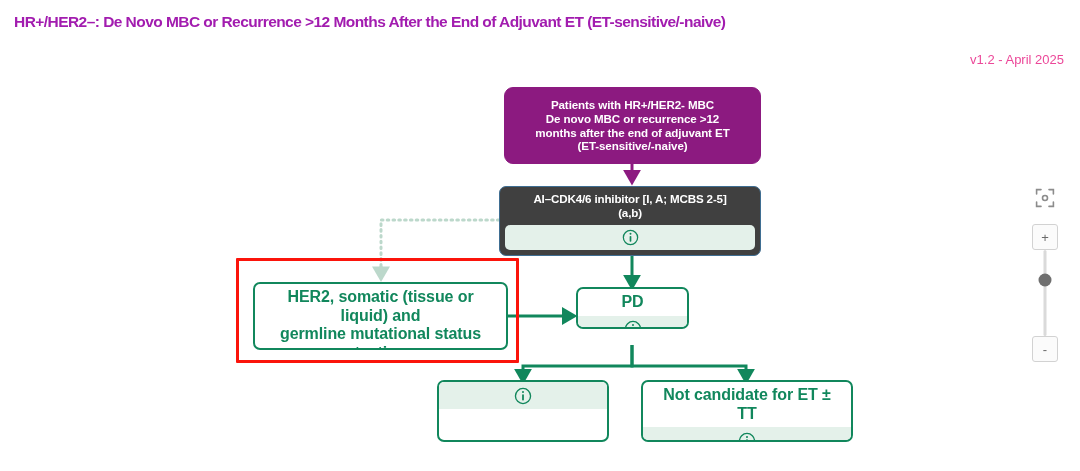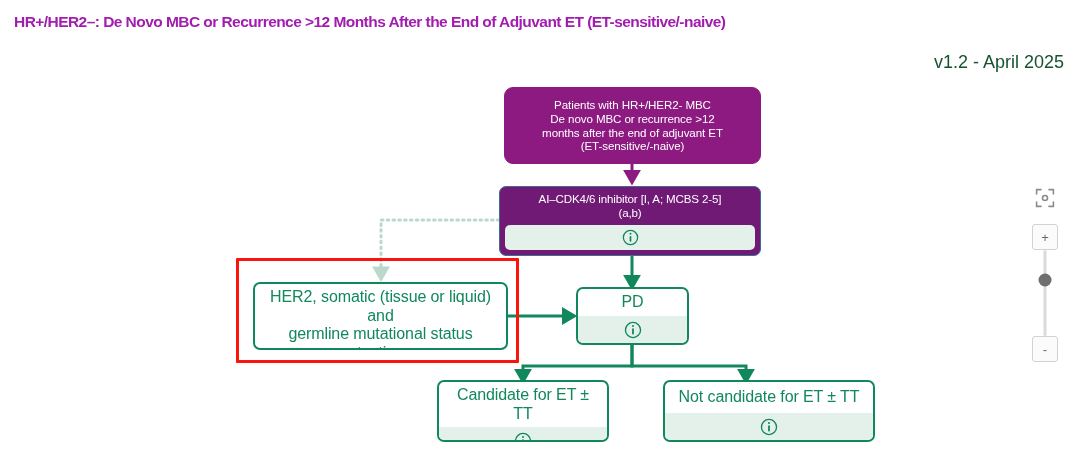--- a/index.html
+++ b/index.html
@@ -24,22 +24,22 @@
     font-size: 15.5px;
     font-weight: bold;
     letter-spacing: -0.55px;
     color: #a21caf;
     white-space: nowrap;
   }
   #version-label {
     position: absolute;
     right: 16px;
     top: 52px;
-    font-size: 18px;
-    color: #14532d;
+    font-size: 13px;
+    color: #ec4899;
     white-space: nowrap;
   }
 
   
   #flow-canvas {
     position: absolute;
     left: 0;
     top: 70px;
     width: 1080px;
     height: 401px;
@@ -61,21 +61,21 @@
     overflow: hidden;
     display: flex;
     flex-direction: column;
   }
   .node-title {
     flex: 1 1 auto;
     display: flex;
     align-items: center;
     justify-content: center;
     text-align: center;
-    font-weight: normal;
+    font-weight: bold;
     line-height: 1.17;
     padding: 4px 9px;
     white-space: pre-line;
     border-radius: 12px;
   }
   .node-info {
     flex: 0 0 auto;
     background: #e4f1ea;
     display: flex;
     align-items: center;
@@ -92,21 +92,21 @@
     border-radius: 9px;
   }
   .node.purple .node-title {
     color: #ffffff;
     font-size: 11.6px;
     letter-spacing: -0.1px;
   }
 
   
   .node.blue {
-    background: #701a75;
+    background: #404040;
     border: 1px solid #3f6e92;
   }
   .node.blue .node-title {
     color: #ffffff;
     font-size: 11.6px;
     letter-spacing: -0.15px;
   }
   .node.blue .node-info {
     margin: 0 5px 5px 5px;
     border-radius: 5px;
@@ -277,43 +277,42 @@
 germline mutational status testing</div>
     <div class="node-info">
       <svg class="info-icon" width="18" height="18" viewBox="0 0 20 20" xmlns="http://www.w3.org/2000/svg">
         <circle cx="10" cy="10" r="8.4" fill="none" stroke="#11875c" stroke-width="1.5"></circle>
         <circle cx="10" cy="5.6" r="1.15" fill="#11875c"></circle>
         <rect x="9" y="8.1" width="2" height="7" rx="0.9" fill="#11875c"></rect>
       </svg>
     </div>
   </div>
 
-  <div class="node green" style="left:576px; top:217px; width:113px; height:58px;">
+  <div class="node green" style="left:576px; top:217px; width:113px; height:42px;">
     <div class="node-title">PD</div>
     <div class="node-info">
       <svg class="info-icon" width="18" height="18" viewBox="0 0 20 20" xmlns="http://www.w3.org/2000/svg">
         <circle cx="10" cy="10" r="8.4" fill="none" stroke="#11875c" stroke-width="1.5"></circle>
         <circle cx="10" cy="5.6" r="1.15" fill="#11875c"></circle>
         <rect x="9" y="8.1" width="2" height="7" rx="0.9" fill="#11875c"></rect>
       </svg>
     </div>
   </div>
 
   <div class="node green" style="left:437px; top:310px; width:172px; height:62px;">
-    <div class="node-title">Candidate for ET ± TT</div>
     <div class="node-info">
       <svg class="info-icon" width="18" height="18" viewBox="0 0 20 20" xmlns="http://www.w3.org/2000/svg">
         <circle cx="10" cy="10" r="8.4" fill="none" stroke="#11875c" stroke-width="1.5"></circle>
         <circle cx="10" cy="5.6" r="1.15" fill="#11875c"></circle>
         <rect x="9" y="8.1" width="2" height="7" rx="0.9" fill="#11875c"></rect>
       </svg>
     </div>
   </div>
 
-  <div class="node green" style="left:641px; top:310px; width:212px; height:62px;margin-left:22px;">
+  <div class="node green" style="left:641px; top:310px; width:212px; height:62px;">
     <div class="node-title">Not candidate for ET ± TT</div>
     <div class="node-info">
       <svg class="info-icon" width="18" height="18" viewBox="0 0 20 20" xmlns="http://www.w3.org/2000/svg">
         <circle cx="10" cy="10" r="8.4" fill="none" stroke="#11875c" stroke-width="1.5"></circle>
         <circle cx="10" cy="5.6" r="1.15" fill="#11875c"></circle>
         <rect x="9" y="8.1" width="2" height="7" rx="0.9" fill="#11875c"></rect>
       </svg>
     </div>
   </div>
 

